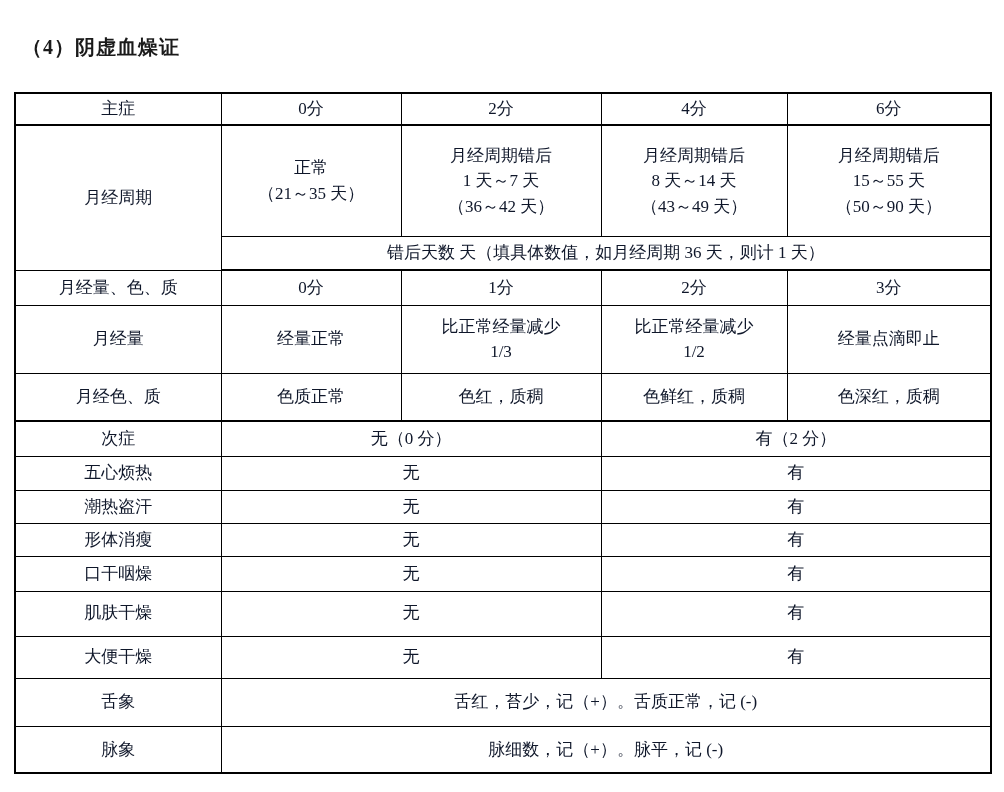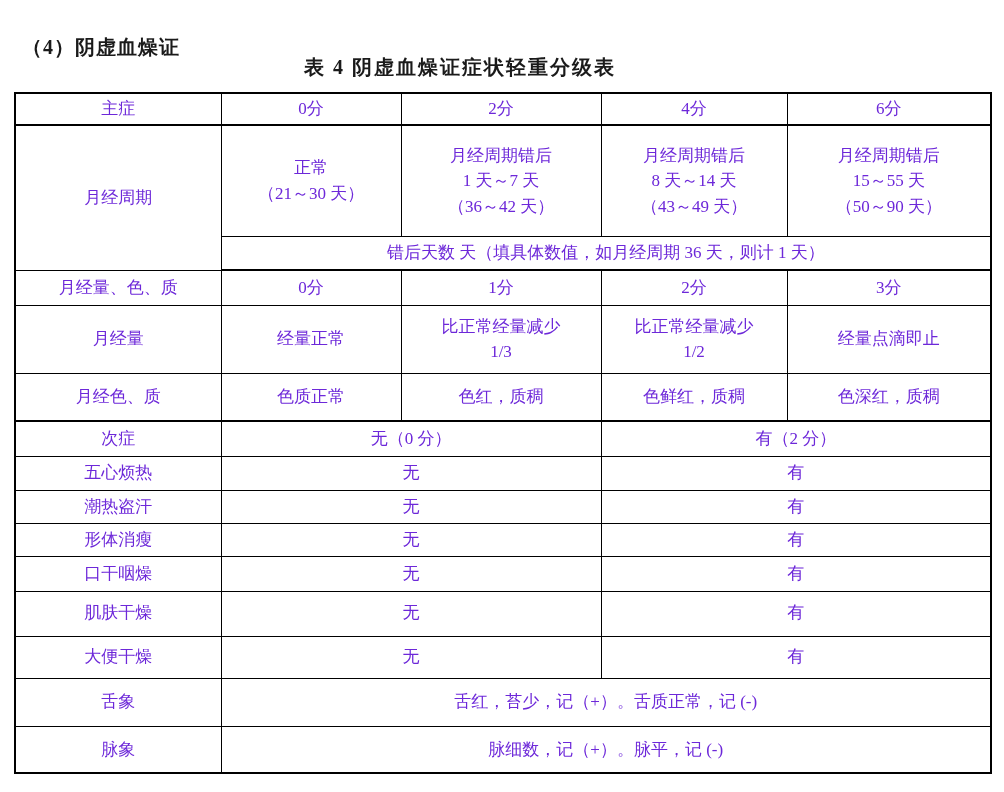--- a/index.html
+++ b/index.html
@@ -38,21 +38,21 @@
     white-space: nowrap;
   }
   table.grading {
     position: absolute;
     left: 14px;
     top: 92px;
     width: 976px;
     border-collapse: collapse;
     table-layout: fixed;
     font-size: 17px;
-    color: #6d28d9;
+    color: #0f172a;
   }
   table.grading td {
     border: 1px solid #000;
     text-align: center;
     vertical-align: middle;
     padding: 0 4px;
     line-height: 1.5;
     overflow: hidden;
   }
   table.grading {
@@ -86,21 +86,20 @@
   tr.r-h68  { height: 68px; font-family: Liberation Serif, serif; }
   tr.r-h111 { height: 111px; }
 </style>
 </head>
 <body>
 
 <div class="page">
 
   <div class="doc-heading">（4）阴虚血燥证</div>
 
-  <div class="table-caption">表 4 阴虚血燥证症状轻重分级表</div>
 
   <table class="grading">
     <colgroup>
       <col style="width:206px">
       <col style="width:180px">
       <col style="width:200px">
       <col style="width:186px">
       <col style="width:204px">
     </colgroup>
 
@@ -109,21 +108,21 @@
       <td>主症</td>
       <td>0分</td>
       <td>2分</td>
       <td>4分</td>
       <td>6分</td>
     </tr>
 
     <tr class="r-h111">
       <td class="cycle-label" rowspan="2">月经周期</td>
       <td class="top-lines">正常
-（21～30 天）</td>
+（21～35 天）</td>
       <td class="top-lines">月经周期错后
 1 天～7 天
 （36～42 天）</td>
       <td class="top-lines">月经周期错后
 8 天～14 天
 （43～49 天）</td>
       <td class="top-lines">月经周期错后
 15～55 天
 （50～90 天）</td>
     </tr>

